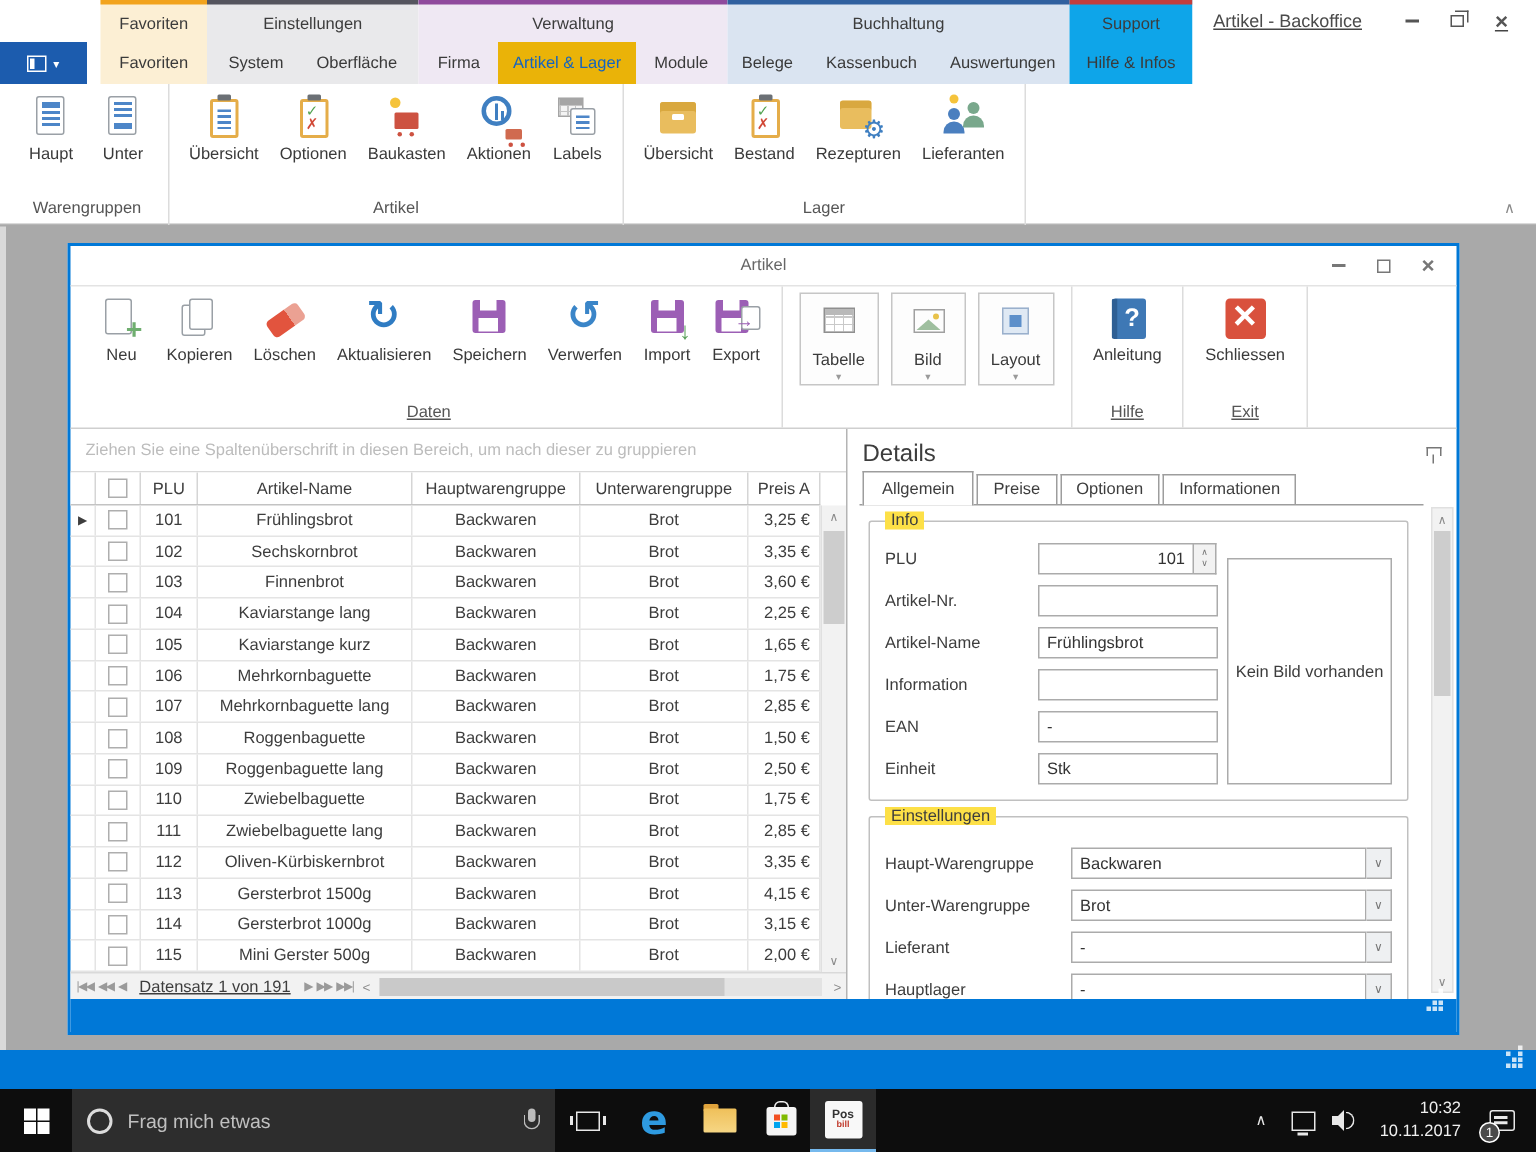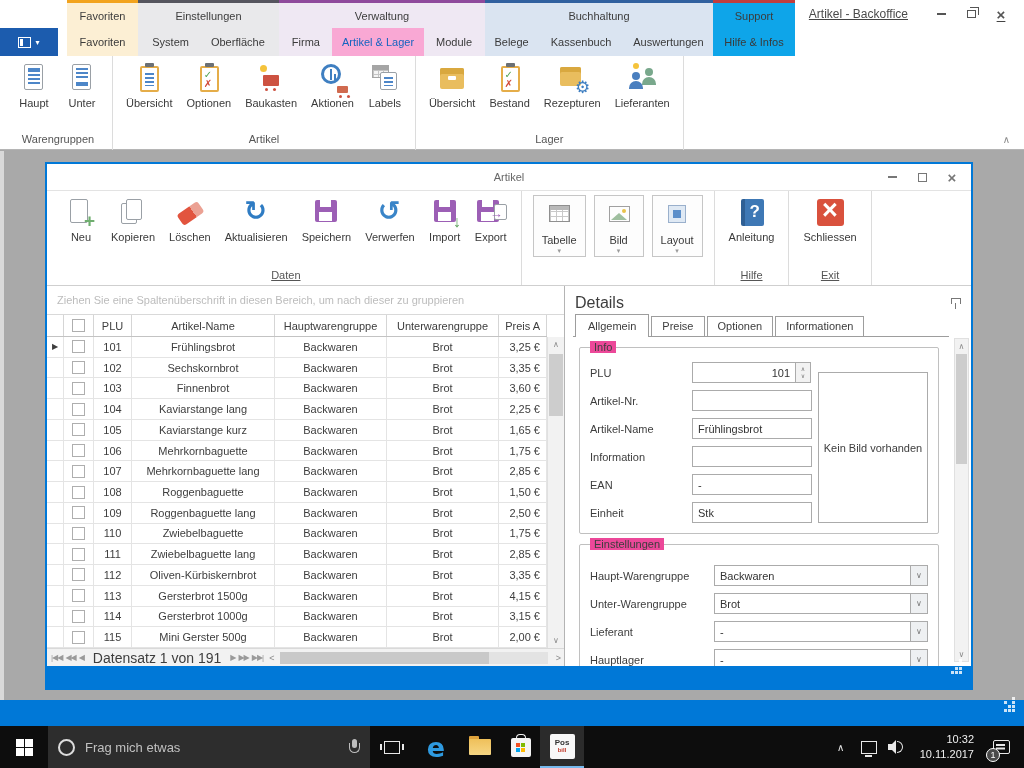--- a/index.html
+++ b/index.html
@@ -13,21 +13,21 @@
   .rib-left { width:67px; display:flex; flex-direction:column; }
   .rib-left-spacer { height:28px; background:#fff; }
   .app-btn { width:58px; height:28px; background:#1c5cae; display:flex; align-items:center; justify-content:center; gap:4px; cursor:default; }
   .app-glyph { width:13px; height:11px; border:1.5px solid #fff; position:relative; }
   .app-glyph::before { content:""; position:absolute; left:1px; top:1px; bottom:1px; width:3px; background:#fff; }
   .app-caret { color:#fff; font-size:8px; }
   .rib-cat { display:flex; flex-direction:column; }
   .cat-head { height:28px; display:flex; align-items:center; justify-content:center; color:#3c3c3c; border-top:3px solid transparent; }
   .cat-tabs { height:28px; display:flex; align-items:stretch; justify-content:center; gap:2px; }
   .rib-tab { display:flex; align-items:center; padding:0 10px; color:#3a3a3a; cursor:default; white-space:nowrap; }
-  .rib-tab.active { background:#f9a8d4; color:#1464c0;text-align:right; }
+  .rib-tab.active { background:#eab308; color:#1464c0;text-align:right; }
   .c-fav { width:71px; } .c-fav .cat-head { border-top-color:#f2a31d; } .c-fav .cat-head,.c-fav .cat-tabs { background:#fcefd4; }
   .c-ein { width:141px; } .c-ein .cat-head { border-top-color:#55555e; } .c-ein .cat-head,.c-ein .cat-tabs { background:#e9e9eb; }
   .c-ver { width:206px; } .c-ver .cat-head { border-top-color:#8f4a9c; } .c-ver .cat-head,.c-ver .cat-tabs { background:#efe8f3; }
   .c-buc { width:228px; } .c-buc .cat-head { border-top-color:#30609f; } .c-buc .cat-head,.c-buc .cat-tabs { background:#dae4f1; }
   .c-sup { width:82px; } .c-sup .cat-head { border-top-color:#c23d3d; } .c-sup .cat-head,.c-sup .cat-tabs { background:#0ea5e9; }
   .rib-right { flex:1; display:flex; flex-direction:column; background:#fff;text-decoration:underline; }
   .main-title-row { height:28px; display:flex; align-items:center; justify-content:flex-end; gap:0; padding-right:8px; }
   .main-title { color:#4a4a4a; font-size:12px; margin-right:18px; }
   .winbtn { width:30px; height:20px; display:flex; align-items:center; justify-content:center; color:#555; cursor:default; }
   .glyph-min { width:9px; height:2px; background:#555; }
@@ -158,21 +158,21 @@
   .col-main { width:112px; flex:none; }
   .col-sub { width:112px; flex:none; }
   .col-price { flex:1; justify-content:flex-end !important; padding-right:6px; }
   .cb { width:13px; height:13px; border:1px solid #aeaeae; background:#fff; }
   .vscroll { width:17px; flex:none; margin-top:22px; background:#f2f2f2; display:flex; flex-direction:column; align-items:center; border-left:1px solid #e0e0e0; }
   .vscroll .sb-arrow { height:15px; width:100%; display:flex; align-items:center; justify-content:center; color:#8a8a8a; font-size:8px; cursor:default; }
   .vscroll .sb-track { flex:1; width:100%; position:relative; }
   .vscroll .sb-thumb { position:absolute; left:1px; right:1px; top:2px; height:62px; background:#cdcdcd; }
   .g-nav { height:18px; flex:none; display:flex; align-items:center; background:#f2f2f2; border-top:1px solid #d9d9d9; padding-left:4px; gap:3px; }
   .navg { color:#9a9a9a; font-size:8px; letter-spacing:-1px; cursor:default; }
-  .nav-status { color:#3d3d3d; font-size:14px; margin:0 6px; white-space:nowrap; }
+  .nav-status { color:#3d3d3d; font-size:11px; margin:0 6px; white-space:nowrap;text-decoration:underline; }
   .hs-arrow { color:#8a8a8a; font-size:9px; cursor:default; padding:0 3px; }
   .hs-track { flex:1; height:12px; background:#e3e3e3; position:relative; margin-right:2px; }
   .hs-thumb { position:absolute; left:0; top:0; bottom:0; width:78%; background:#c9c9c9; }
 
   
   .detpane { flex:1; display:flex; flex-direction:column; min-width:0; position:relative; padding:6px 4px 0 8px; }
   .det-head { height:22px; flex:none; display:flex; align-items:center; justify-content:space-between; padding:0 6px 0 2px; }
   .det-title { font-size:16px; color:#3d3d3d; }
   .pin { position:relative; width:11px; height:13px; cursor:default; }
   .pin::before { content:""; position:absolute; left:1px; top:1px; width:8px; height:5px; border:1.5px solid #777; border-bottom:none; }
@@ -180,21 +180,21 @@
   .det-tabs { height:22px; flex:none; display:flex; align-items:flex-end; padding-left:2px; position:relative; z-index:2; }
   .dtab { border:1px solid #9d9d9d; border-bottom:none; background:#fff; padding:3px 10px 4px; margin-right:2px; color:#3d3d3d; cursor:default; }
   .dtab.active { padding:5px 12px 5px; position:relative; top:1px; background:#fff; }
   .det-body { flex:1; border-top:1px solid #9d9d9d; margin-right:18px; position:relative; overflow:hidden; min-height:0; padding:10px 4px 0 4px; }
   .det-vscroll { position:absolute; right:2px; top:52px; bottom:4px; width:15px; background:#f2f2f2; border:1px solid #e0e0e0; display:flex; flex-direction:column; align-items:center; }
   .det-vscroll .sb-arrow { height:14px; display:flex; align-items:center; justify-content:center; color:#8a8a8a; font-size:8px; width:100%; }
   .det-vscroll .sb-track { flex:1; width:100%; position:relative; }
   .det-vscroll .sb-thumb { position:absolute; left:1px; right:1px; top:1px; height:110px; background:#cdcdcd; }
 
   .fieldset { position:relative; border:1px solid #c0c0c0; border-radius:2px; margin:0 6px 10px 2px; padding:14px 10px 8px; }
-  .legend { position:absolute; top:-7px; left:10px; background:#ec4899; padding:0 4px; color:#3d3d3d; }
+  .legend { position:absolute; top:-7px; left:10px; background:#fde047; padding:0 4px; color:#3d3d3d; }
   .frow { display:flex; align-items:center; margin-bottom:7px; }
   .flabel { width:102px; flex:none; color:#3d3d3d; }
   .fs2 .flabel { width:124px; }
   .tbox { height:21px; border:1px solid #ababab; background:#fff; padding:0 5px; font-family:inherit; font-size:11px; color:#333; outline:none; }
   .w120 { width:120px; }
   .spin { width:15px; height:21px; border:1px solid #ababab; border-left:none; background:#f2f2f2; display:flex; flex-direction:column; align-items:center; justify-content:center; color:#777; font-size:6px; line-height:1.1; cursor:default; }
   .plu-input { text-align:right; }
   .noimg { position:absolute; right:10px; top:24px; bottom:10px; width:110px; border:1px solid #ababab; display:flex; align-items:center; justify-content:center; text-align:center; color:#3d3d3d; }
   .combo { flex:1; display:flex; }
   .combo .tbox { flex:1; min-width:0; }

